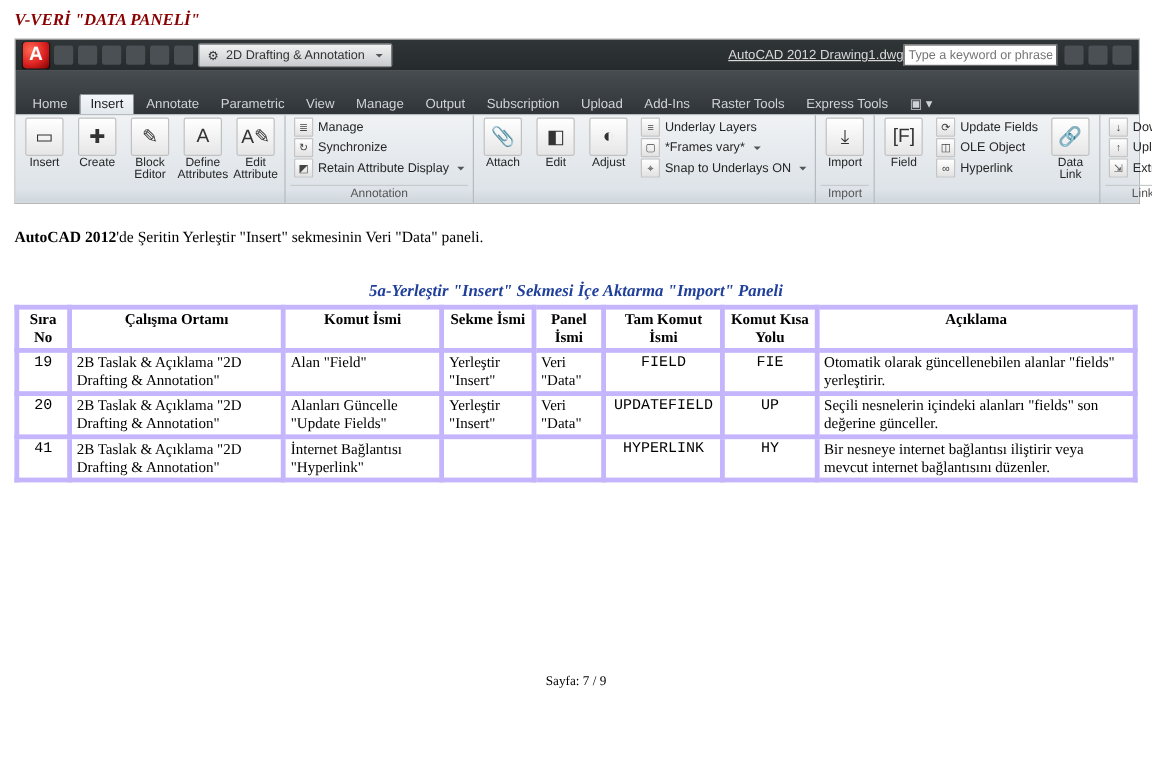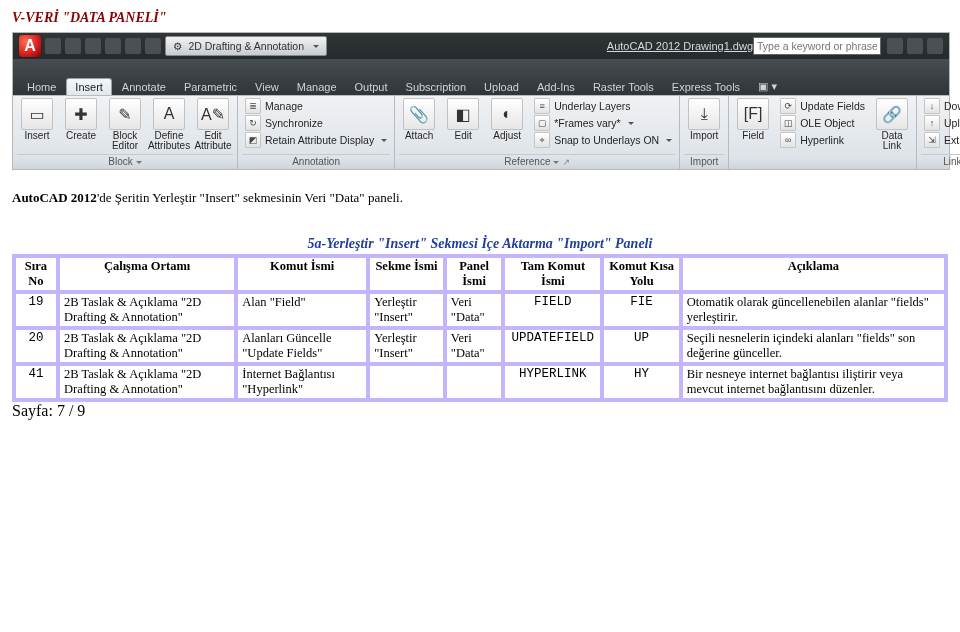--- a/index.html
+++ b/index.html
@@ -3,21 +3,21 @@
   <meta charset="utf-8">
   <style>
     body { margin: 0; padding: 8px 12px; font-family: "Times New Roman", serif; font-size: 13px; color: #000; background: #fff; width: 960px; box-sizing: border-box; }
     .doc-title { color: #8b0000; font-style: italic; font-weight: bold; font-size: 14px; margin: 2px 0 6px 0; }
     .caption { font-size: 13px; margin: 20px 0 30px 0; }
     .table-title { color: #1f3f9a; font-style: italic; font-weight: bold; font-size: 14px; text-align: center; margin-bottom: 2px; }
     table { border-collapse: collapse; width: 100%; font-size: 12.5px; }
     th, td { border: 4px solid #c4b5fd; padding: 1px 4px; vertical-align: top; text-align: left; }
     th { font-weight: bold; text-align: center; }
     td.center { text-align: center; font-family: Liberation Mono, monospace; }
-    .footer { text-align: left; font-size: 16px; }
+    .footer { text-align: center; font-size: 11px; margin-top: 160px; }
 
     
     .ac { font-family: "Segoe UI", Tahoma, sans-serif; font-size: 11px; color: #252525; width: 936px; background:#fff; border:1px solid #b7b7b7; }
     .ac-titlebar { height:26px; background: linear-gradient(#303538,#252a2c); display:flex; align-items:center; color:#e9e9e9; font-size:11px; }
     .ac-qat { display:flex; align-items:center; gap:4px; padding:0 6px; height:100%; }
     .ac-a { width:22px; height:22px; border-radius:3px; display:flex; align-items:center; justify-content:center; font-weight:bold; font-size:16px; color:#fff; background: radial-gradient(circle at 30% 30%, #ff6b53 0%, #d22 55%, #7d0000 100%); box-shadow: 0 0 1px #000; }
     .qat-btn { width:16px;height:16px; background:#4a5054; border-radius:2px; }
     .qat-wide { min-width:148px;height:18px;background:linear-gradient(#f1f2f3,#c9cccf);color:#333;border-radius:2px;display:flex;align-items:center;justify-content:center;gap:6px;font-size:10.5px;border:1px solid #888; padding:0 6px;}
     .ac-title { flex:1; text-align:right; font-size:11px; color:#d8d8d8;text-decoration:underline; }
     .ac-search { margin-right:6px; }
@@ -97,23 +97,20 @@
           </div>
         <div class="big">
             <div class="ico">A</div>
             <div class="lbl">Define Attributes</div>
           </div>
         <div class="big">
             <div class="ico">A✎</div>
             <div class="lbl">Edit Attribute</div>
           </div>
       </div>
-      <div class="panel-title">
-          <span class="dd">Block</span>
-        </div>
     </div>
 
     <div class="panel">
       <div class="panel-row">
         <div class="stack">
           <div class="sm">
               <span class="si">≣</span>
               <span>Manage</span>
             </div>
           <div class="sm">
@@ -151,24 +148,20 @@
           <div class="sm dd">
               <span class="si">▢</span>
               <span>*Frames vary*</span>
             </div>
           <div class="sm dd">
               <span class="si">⌖</span>
               <span>Snap to Underlays ON</span>
             </div>
         </div>
       </div>
-      <div class="panel-title">
-          <span class="dd">Reference</span> 
-          <span style="font-size:9px;color:#888;">↗</span>
-        </div>
     </div>
 
     <div class="panel">
       <div class="panel-row">
         <div class="big">
             <div class="ico">⤓</div>
             <div class="lbl">Import</div>
           </div>
       </div>
       <div class="panel-title">Import</div>

